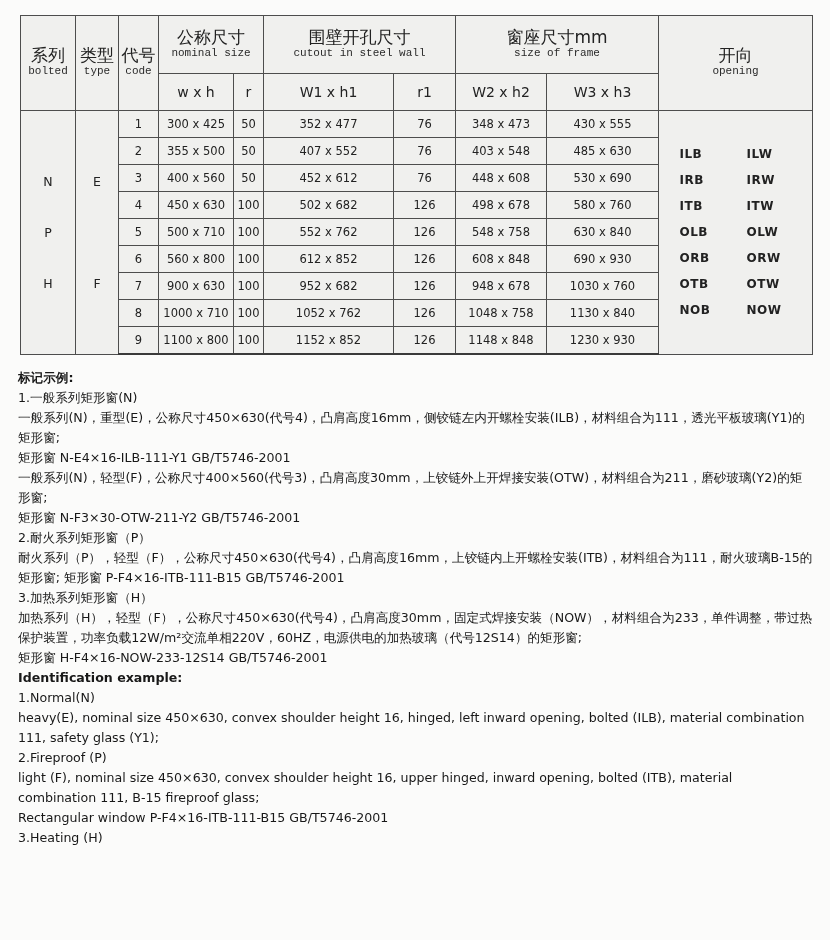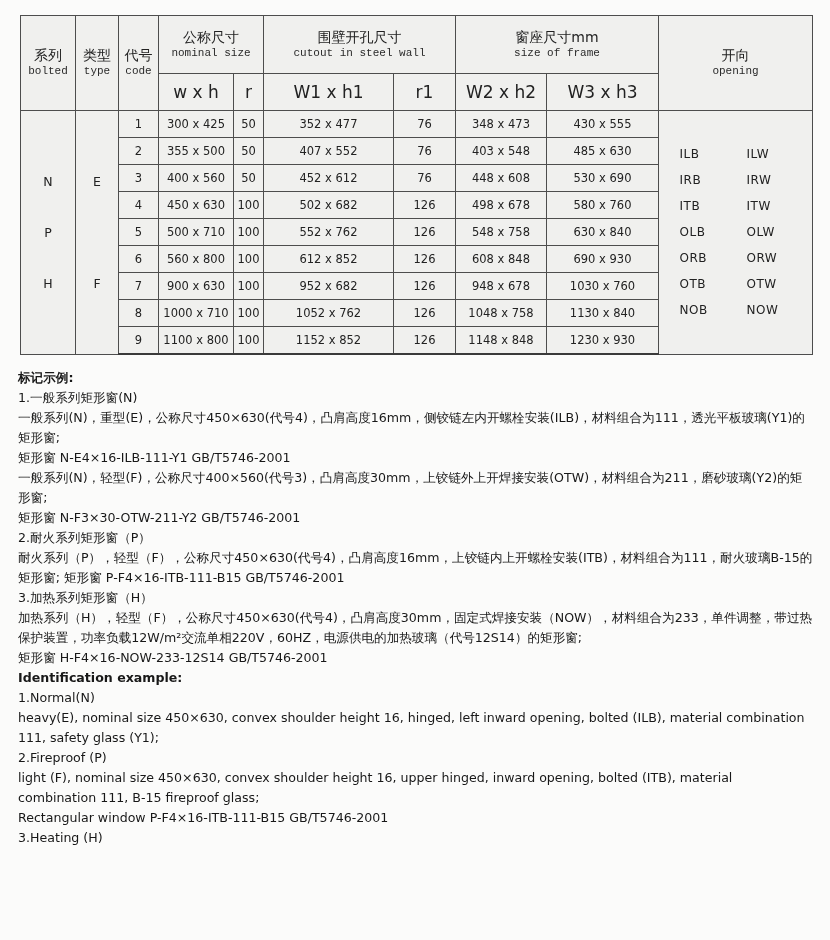--- a/index.html
+++ b/index.html
@@ -22,36 +22,37 @@
   }
   table.spec td, table.spec th{
     border:1px solid #4d4d4d;
     padding:0;
     text-align:center;
     vertical-align:middle;
     font-weight:normal;
     color:#222;
   }
   table.spec tr.last td{border-bottom:2px solid #3a3a3a;}
-  th .cn{display:block;font-size:14px;line-height:17px;}
+  th .cn{display:block;font-size:17px;line-height:17px;}
   th .en{display:block;font-size:11px;line-height:15px;color:#2a2a2a;font-family:Liberation Mono, monospace;}
   tr.h1 th{height:57px;}
-  tr.h2 th{height:36px;font-size:17px;}
+  tr.h2 th{height:36px;font-size:14px;}
   td.num{height:26px;font-size:11.5px;}
   .vstack{display:flex;flex-direction:column;align-items:center;justify-content:center;height:234px;font-size:12.5px;}
   .vstack span{line-height:25px;}
   .stack-series{gap:26px;}
   .stack-type{gap:77px;}
   .open-grid{
     display:grid;
     grid-template-columns:45px 45px;
     column-gap:22px;
     justify-content:center;
     align-content:center;
     height:234px;
+    font-weight:bold;
   }
   .open-grid span{line-height:26px;font-size:12px;text-align:left;letter-spacing:0.5px;}
 
   
   .notes{
     position:absolute;left:18px;top:368px;width:796px;
   }
   .notes p{margin:0;font-size:12.6px;line-height:20px;color:#181818;}
   .notes p.bold{font-weight:bold;}
 </style>

